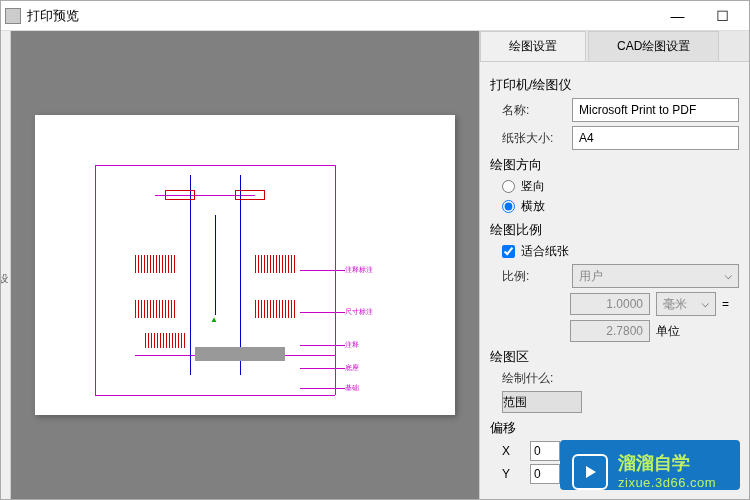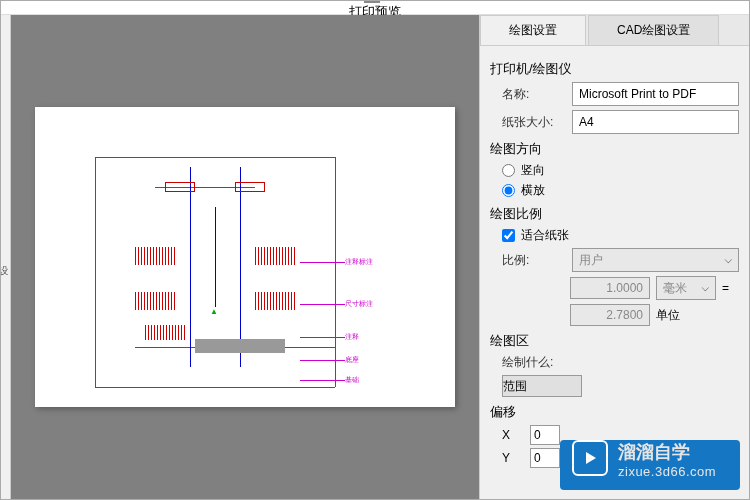--- a/index.html
+++ b/index.html
@@ -1,20 +1,20 @@
 <!DOCTYPE html>
 <html><head>
   <meta charset="utf-8">
   <style>
     * { box-sizing: border-box; margin: 0; padding: 0; font-family: "Microsoft YaHei", sans-serif; font-size: 12px; }
     body { width: 750px; height: 500px; overflow: hidden; background: #fff; }
     
     .window { width: 100%; height: 100%; border: 1px solid #aaa; display: flex; flex-direction: column; }
     
-    .titlebar { height: 14px; background: #fff; border-bottom: 1px solid #ddd; display: flex; align-items: center; padding: 0 4px; flex-direction: column; }
+    .titlebar { height: 30px; background: #fff; border-bottom: 1px solid #ddd; display: flex; align-items: center; padding: 0 4px; }
     .titlebar-icon { width: 16px; height: 16px; background: #ccc; border: 1px solid #888; margin-right: 6px; }
     .titlebar-text { flex: 1; font-size: 13px; }
     .titlebar-controls { display: flex; gap: 0; }
     .titlebar-btn { width: 45px; height: 28px; display: flex; align-items: center; justify-content: center; font-size: 14px; }
     
     .content { flex: 1; display: flex; overflow: hidden; }
     
     .left-edge { width: 10px; background: #f0f0f0; border-right: 1px solid #ccc; display: flex; flex-direction: column; justify-content: center; }
     .left-edge span { writing-mode: vertical-rl; font-size: 10px; color: #555; }
     
@@ -51,21 +51,21 @@
     .radio-item input { margin-right: 6px; }
     .checkbox-item { display: flex; align-items: center; margin: 3px 0; padding-left: 12px; }
     .checkbox-item input { margin-right: 6px; }
     
     .scale-row { display: flex; align-items: center; gap: 6px; padding-left: 80px; margin: 4px 0; }
     
     .offset-row { display: flex; align-items: center; gap: 8px; padding-left: 12px; margin: 3px 0; }
     .offset-label { width: 20px; }
     .offset-input { width: 30px; height: 20px; border: 1px solid #999; padding: 1px 3px; }
     
-    .watermark { position: absolute; bottom: 10px; right: 10px; width: 180px; height: 50px; background: #1576c4; border-radius: 4px; display: flex; align-items: flex-start; padding: 0 12px; color: #e5e5e5; }
+    .watermark { position: absolute; bottom: 10px; right: 10px; width: 180px; height: 50px; background: #1576c4; border-radius: 4px; display: flex; align-items: flex-end; padding: 0 12px; color: #bef264; }
     .watermark-icon { width: 36px; height: 36px; border: 2px solid #fff; border-radius: 6px; display: flex; align-items: center; justify-content: center; margin-right: 10px; }
     .watermark-text { display: flex; flex-direction: column; }
     .watermark-text .main { font-size: 18px; font-weight: bold; }
     .watermark-text .sub { font-size: 13px; letter-spacing: 0.5px; }
     
     .chevron { font-size: 10px; color: #555; }
     .drop-btn { width: 80px; height: 22px; border: 1px solid #999; background: #e0e0e0; display: flex; align-items: center; justify-content: flex-start; }
   </style>
 </head>
 <body>

